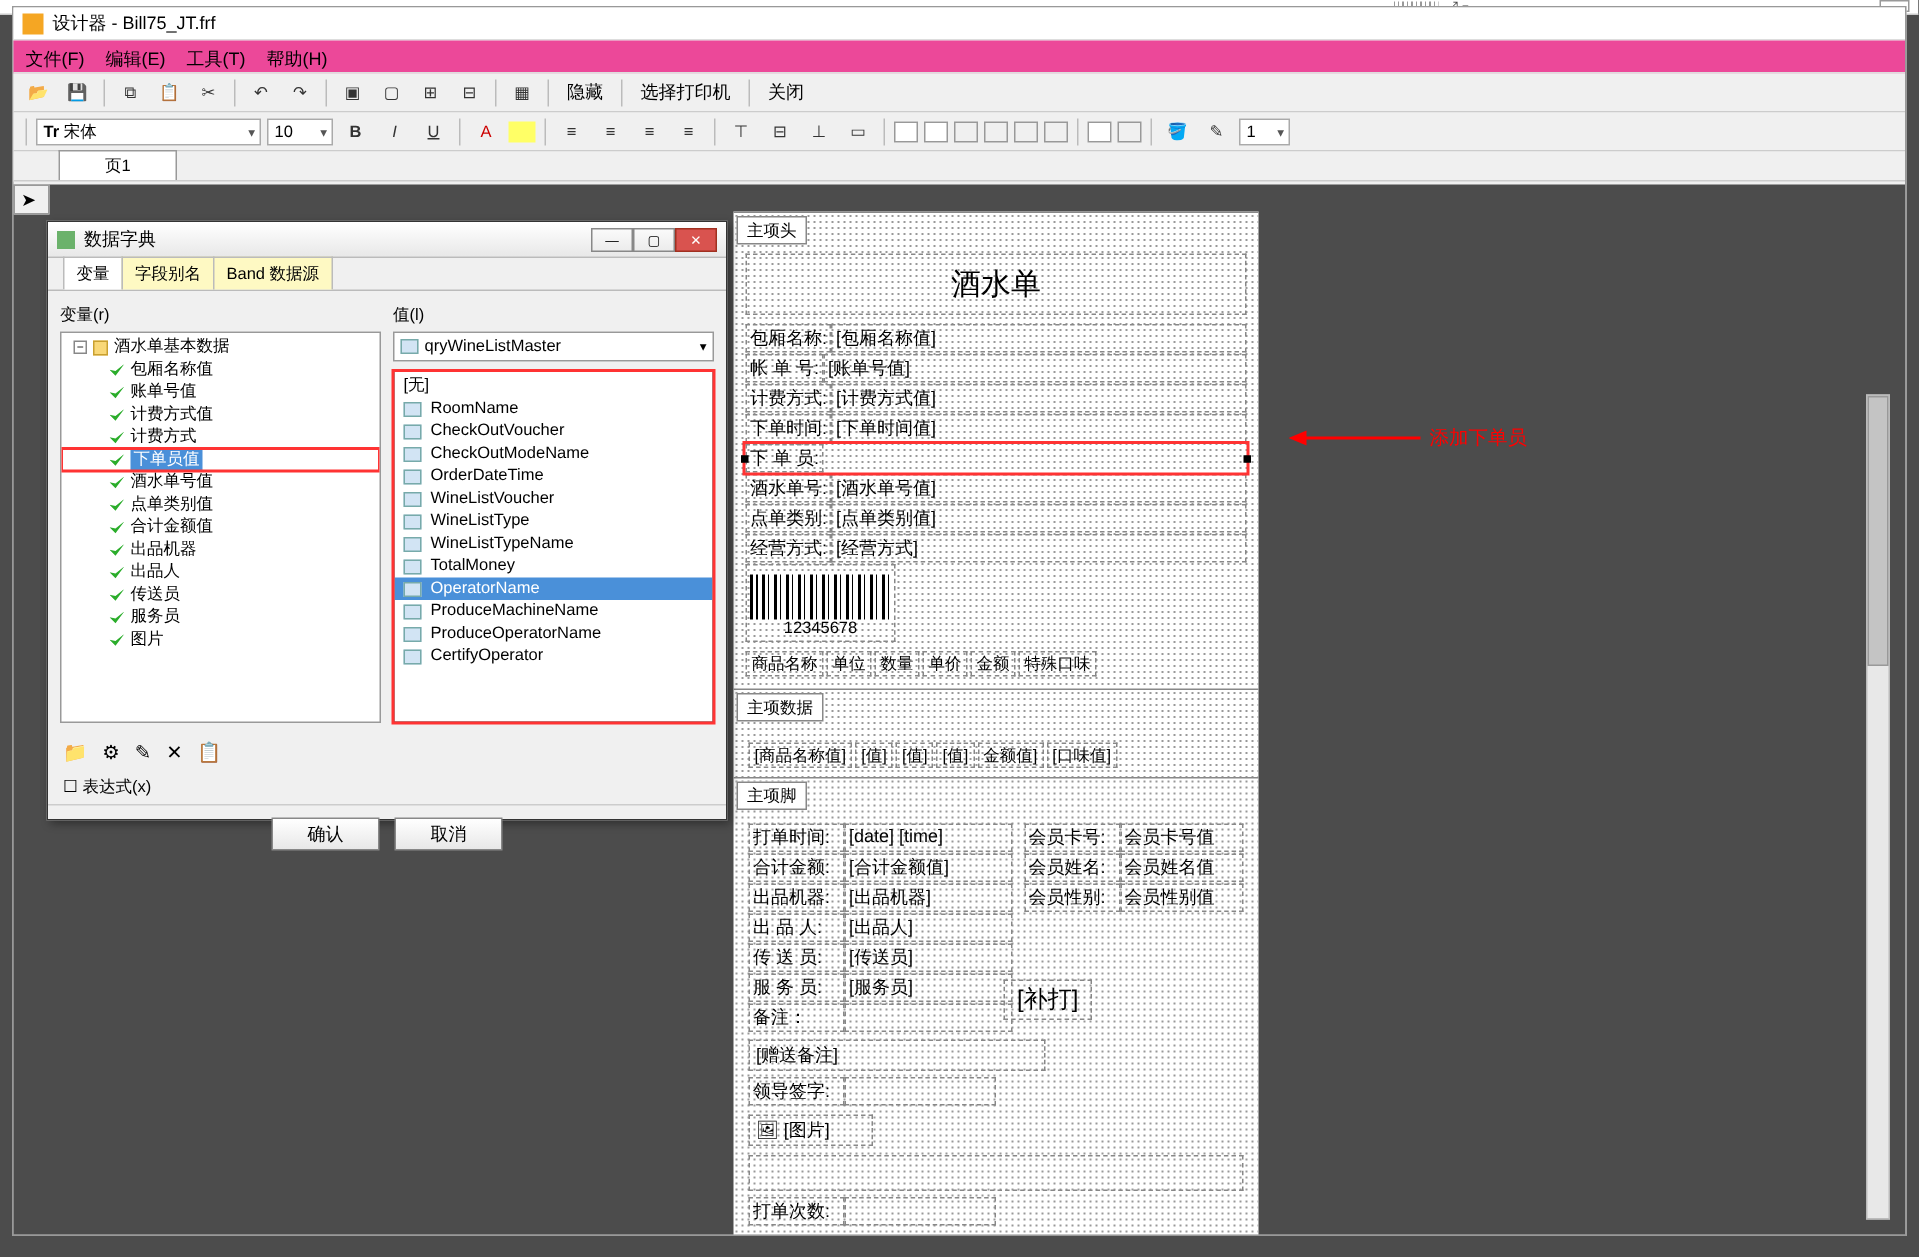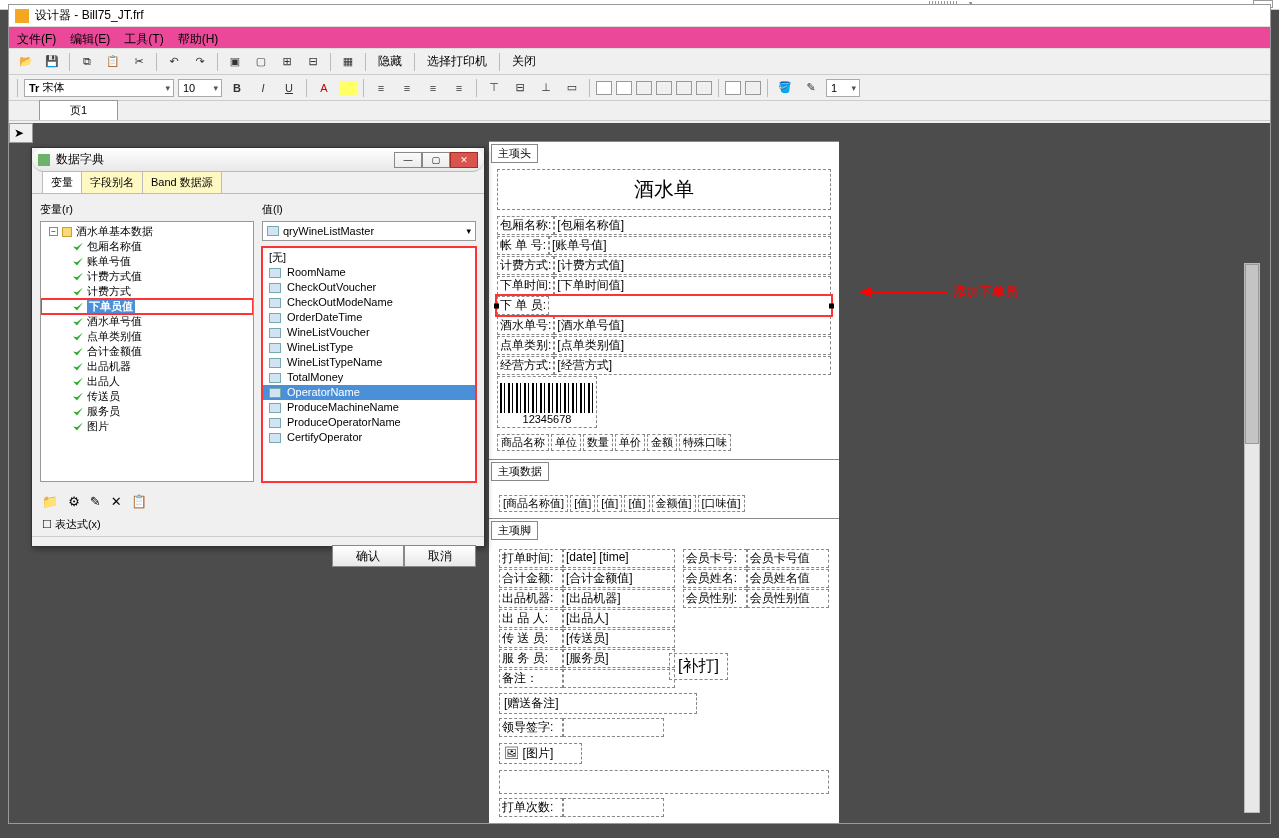--- a/index.html
+++ b/index.html
@@ -25,47 +25,47 @@
 
 .page-tabs { height:20px; background:#f0f0f0; border-bottom:1px solid #ccc; display:flex; align-items:end; padding-left:30px; }
 .page-tab { border:1px solid #999; border-bottom:none; padding:2px 30px; background:#fff; font-size:11px; }
 
 .workspace { position:absolute; top:118px; left:0; right:0; bottom:0; background:#4c4c4c; overflow:hidden; }
 .ruler-corner { position:absolute; left:0; top:0; width:24px; height:20px; background:#f0f0f0; border:1px solid #999; }
 .arrow-tool { position:absolute; left:4px; top:2px; font-size:12px; }
 
 
 .dialog { position:absolute; left:22px; top:24px; width:454px; height:400px; background:#f0f0f0; border:1px solid #333; box-shadow:2px 2px 6px rgba(0,0,0,.4); z-index:10; }
-.dlg-title { height:24px; background:linear-gradient(#fff,#e8e8e8); border-bottom:1px solid #bbb; display:flex; align-items:center; padding:0 6px; gap:6px;border-radius:12px; }
+.dlg-title { height:24px; background:linear-gradient(#fff,#e8e8e8); border-bottom:1px solid #bbb; display:flex; align-items:center; padding:0 6px; gap:6px; }
 .dlg-ctrls { margin-left:auto; display:flex; gap:0; }
 .dlg-ctrl { width:28px; height:16px; border:1px solid #888; display:flex; align-items:center; justify-content:center; font-size:9px; }
 .dlg-ctrl.close { background:#d9534f; color:#fff; border-color:#a03020; }
 .dlg-tabs { height:22px; display:flex; align-items:end; padding-left:10px; border-bottom:1px solid #bbb; }
 .dlg-tab { padding:3px 8px; border:1px solid #bbb; border-bottom:none; background:#fff; font-size:11px; margin-right:-1px; }
 .dlg-tab.inactive { background:#fef9c3; }
 .dlg-body { padding:8px; display:flex; gap:8px; height:296px; }
 .col { flex:1; display:flex; flex-direction:column; }
 .col-label { font-size:11px; margin-bottom:4px; }
 .tree { border:1px solid #999; background:#fff; flex:1; overflow:auto; padding:2px 0; font-size:11px; line-height:15px; }
 .tree-row { display:flex; align-items:center; padding-left:8px; gap:4px; white-space:nowrap; }
 .tree-row.l2 { padding-left:32px; }
 .tree-row .tg { width:9px; height:9px; border:1px solid #888; display:inline-flex; align-items:center; justify-content:center; font-size:8px; line-height:1; }
 .tree-row .fld { width:10px; height:10px; background:#f9d878; border:1px solid #c9a030; }
 .tree-row .vi { width:10px; height:8px; background:#2bad2b; clip-path:polygon(0 50%,40% 100%,100% 0,40% 60%); }
-.tree-row.sel-red { background:#fff; outline:2px solid #f33; outline-offset:-1px;font-weight:bold; }
+.tree-row.sel-red { background:#fff; outline:2px solid #f33; outline-offset:-1px; }
 .tree-row.sel-red span:last-child { background:#4a90d9; color:#fff; padding:0 2px; }
 .fields-top { border:1px solid #999; background:#fff; height:20px; display:flex; align-items:center; padding:0 4px; font-size:11px; position:relative; margin-bottom:6px; }
 .fields-top::after { content:"▾"; position:absolute; right:4px; font-size:9px; }
 .fields { border:1px solid #333; background:#fff; flex:1; overflow:auto; padding:2px 0; font-size:11px; line-height:15px; outline:2px solid #f33; outline-offset:-1px; }
 .fld-row { display:flex; align-items:center; gap:6px; padding:0 6px; }
 .fld-row .fi { width:12px; height:10px; background:#d2e4f4; border:1px solid #7aa; }
 .fld-row.selected { background:#4a90d9; color:#fff; }
 .dlg-icons { padding:4px 10px; display:flex; gap:10px; font-size:13px; }
 .dlg-check { padding:4px 10px; font-size:11px; }
-.dlg-btns { border-top:1px solid #ccc; padding:8px; display:flex; justify-content:flex-end; }
+.dlg-btns { border-top:1px solid #ccc; padding:8px; display:flex; justify-content:center; gap:10px; }
 .btn { width:72px; height:22px; border:1px solid #888; background:linear-gradient(#fff,#e8e8e8); font-size:12px; display:inline-flex; align-items:center; justify-content:center; }
 
 
 .page { position:absolute; left:480px; top:18px; width:350px; background:#fff; }
 .dotted { background-image:radial-gradient(#999 .5px,transparent .5px); background-size:4px 4px; }
 .band-label { background:#fff; border:1px solid #888; font-size:11px; padding:1px 6px; display:inline-block; margin:2px; }
 .band { border-top:1px solid #888; position:relative; }
 .header-band { padding:4px 8px 8px; }
 .title-box { border:1px dashed #888; text-align:center; font-size:20px; padding:6px 0; margin-bottom:6px; font-family:"SimSun"; }
 .kv { display:flex; font-size:12px; margin:1px 0; }

